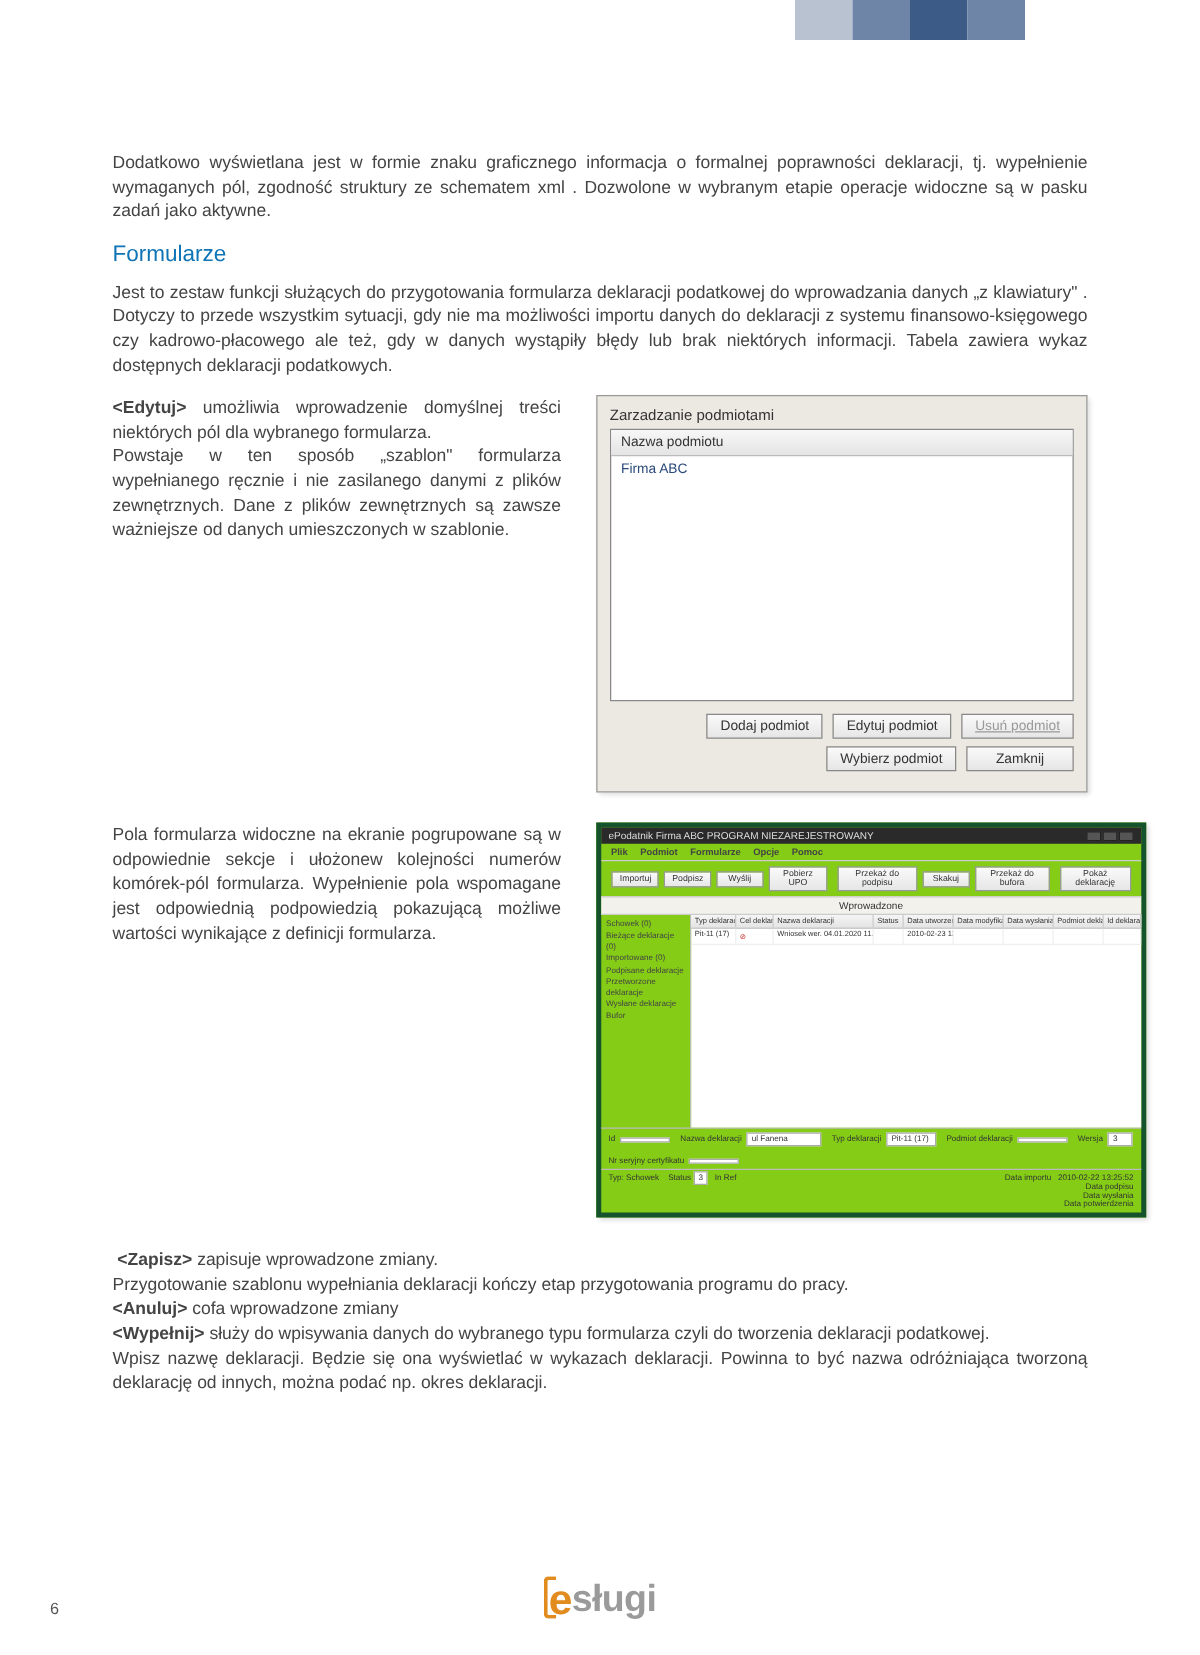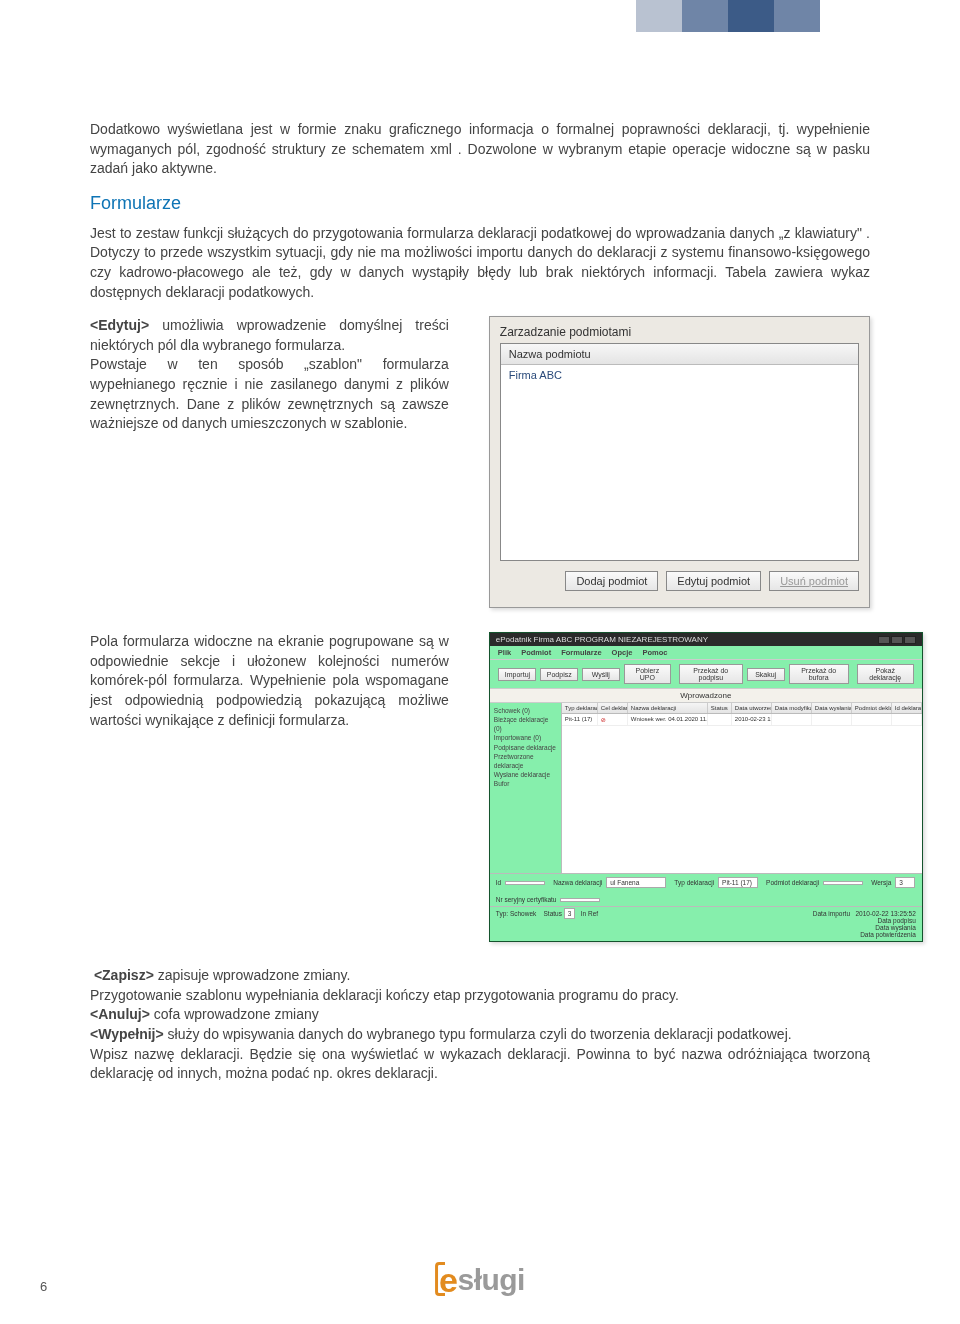--- a/index.html
+++ b/index.html
@@ -33,21 +33,21 @@
     color: #444;
   }
   .section-head {
     color: #0e74b5;
     font-size: 18px;
     margin: 12px 0 10px 0;
     font-weight: normal;
   }
   .two-col {
     display: flex;
-    gap: 40px;
+    gap: 28px;
     margin-bottom: 24px;
   }
   .two-col .left {
     flex: 0 0 46%;
     line-height: 1.4;
     text-align: justify;
     color: #444;
   }
   .bold { font-weight: bold; }
 
@@ -91,22 +91,22 @@
     padding: 3px 10px;
     font-size: 11px;
     min-width: 86px;
     text-align: center;
   }
   .dlg1-btn.disabled { color: #999; text-decoration: underline; }
 
   
   .dlg2 {
     flex: 1;
-    border: 1px solid #14532d;
-    background: #86efac;
+    border: 4px solid #14532d;
+    background: #84cc16;
     font-size: 8px;
     color: #333;
     box-shadow: 2px 2px 4px rgba(0,0,0,0.15);
   }
   .dlg2-titlebar {
     background: #2a2a2a;
     color: #ddd;
     padding: 2px 6px;
     font-size: 8px;
     display: flex;
@@ -260,20 +260,24 @@
     <div class="dlg1">
       <div class="dlg1-title">Zarzadzanie podmiotami</div>
       <div class="dlg1-list">
         <div class="dlg1-header">Nazwa podmiotu</div>
         <div class="dlg1-row">Firma ABC</div>
       </div>
       <div class="dlg1-btnrow">
         <div class="dlg1-btn">Dodaj podmiot</div>
         <div class="dlg1-btn">Edytuj podmiot</div>
         <div class="dlg1-btn disabled">Usuń podmiot</div>
+      </div>
+      <div class="dlg1-btnrow">
+        <div class="dlg1-btn">Wybierz podmiot</div>
+        <div class="dlg1-btn">Zamknij</div>
       </div>
     </div>
   </div>
 
   <div class="two-col">
     <div class="left">Pola formularza widoczne na ekranie pogrupowane  są w odpowiednie sekcje i ułożonew kolejności numerów komórek-pól formularza. Wypełnienie pola wspomagane jest odpowiednią podpowiedzią pokazującą możliwe wartości wynikające z definicji formularza.</div>
 
     <div class="dlg2">
       <div class="dlg2-titlebar">
         <span>ePodatnik Firma ABC  PROGRAM NIEZAREJESTROWANY</span>

